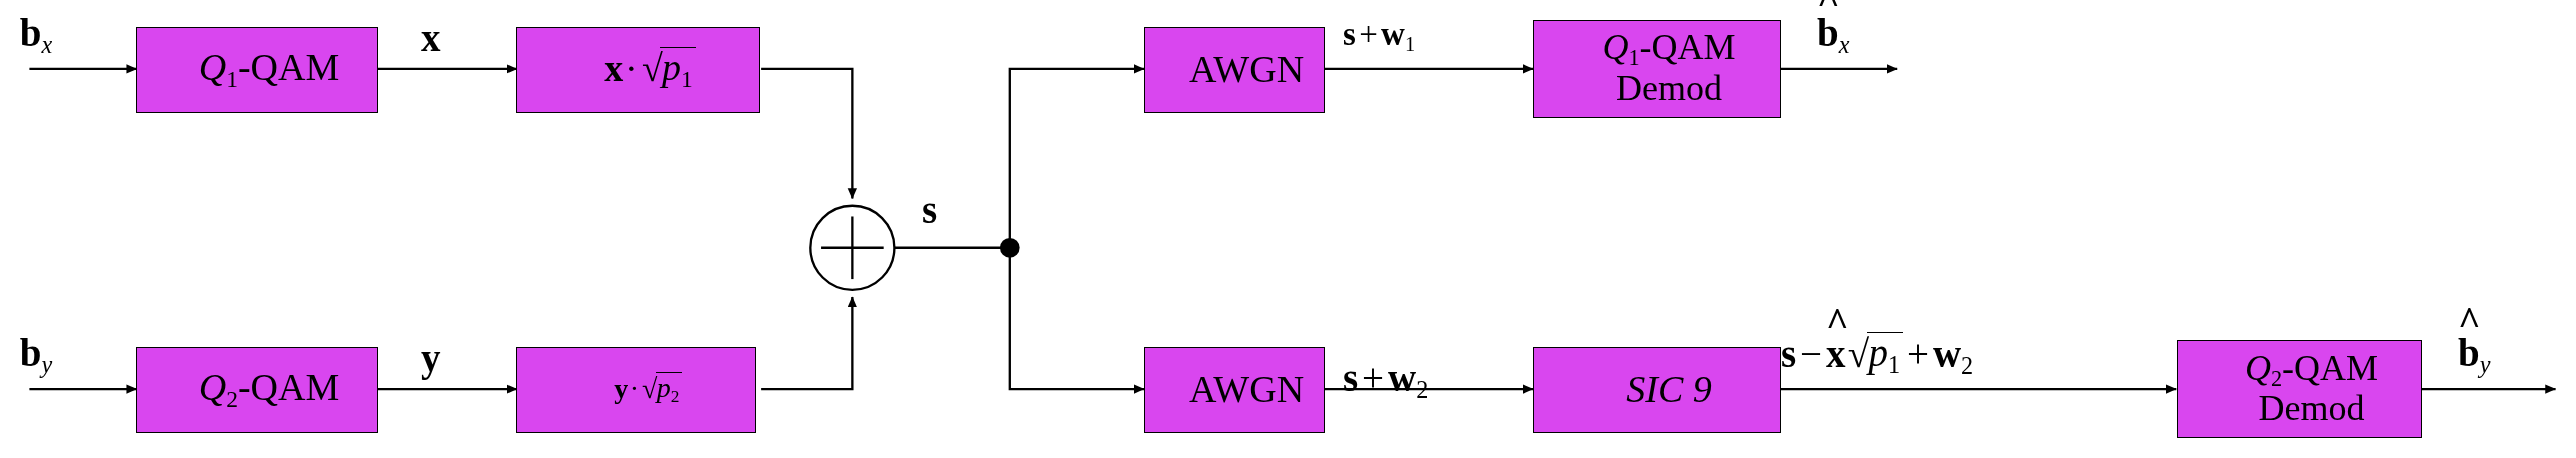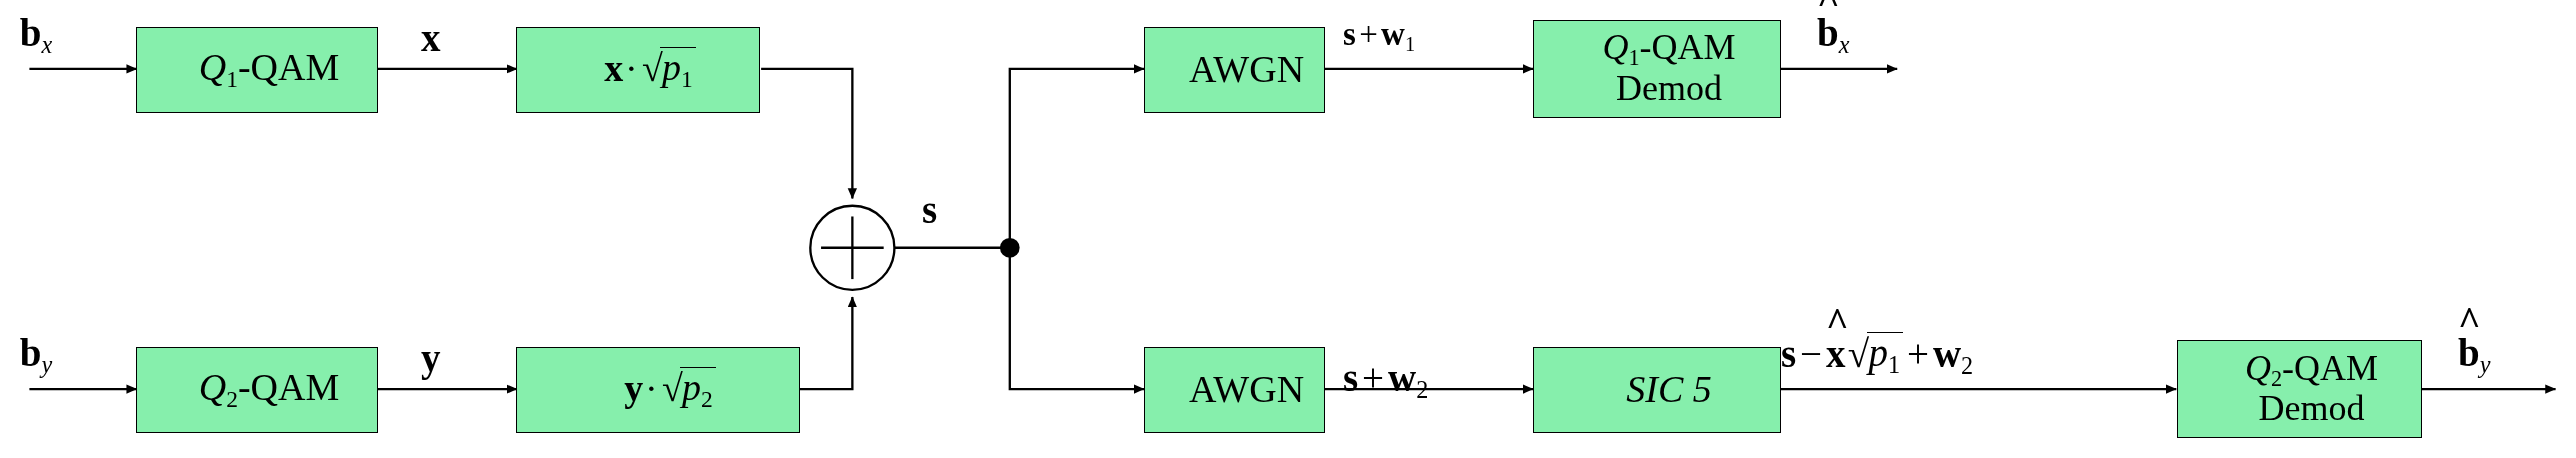--- a/index.html
+++ b/index.html
@@ -2,21 +2,21 @@
 <html style="font-size:14.3px"><head>
 <meta charset="utf-8">
 <title>NOMA Block Diagram</title>
 <style>
   html,body{margin:0;padding:0;background:#ffffff;}
   body{width:2576px;height:458px;overflow:hidden;
        font-family:"Liberation Serif","DejaVu Serif",serif;color:#000;}
   #stage{position:relative;width:2576px;height:458px;background:#fff;}
   svg#wires{position:absolute;left:0;top:0;width:2576px;height:458px;}
 
-  .box{position:absolute;box-sizing:border-box;border:1.8px solid #000;background:#86efac;
+  .box{position:absolute;box-sizing:border-box;border:1.8px solid #000;background:#d946ef;
        display:flex;flex-direction:column;align-items:center;justify-content:center;
        line-height:1.05;padding-left:24px;}
   .box .ln{display:block;white-space:nowrap;}
 
   .lbl{position:absolute;white-space:nowrap;line-height:1;}
 
   
   .bf{font-weight:bold;}
   .it{font-style:italic;}
   .sub{font-size:0.62em;vertical-align:-0.28em;font-style:italic;}
@@ -86,39 +86,39 @@
   </div>
 
   <div class="box" style="left:516px;top:27px;width:244px;height:86px;font-size:38px;">
     <span class="ln"><span class="bf">x</span><span class="opn">·</span><span class="rad"><span class="sign">√</span><span class="rand"><span class="it">p</span><span class="subn">1</span></span></span></span>
   </div>
 
   <div class="box" style="left:136px;top:347px;width:242px;height:86px;font-size:38px;">
     <span class="ln"><span class="it">Q</span><span class="subn">2</span><span>-QAM</span></span>
   </div>
 
-  <div class="box" style="left:516px;top:347px;width:284px;height:86px;font-size:38px;">
+  <div class="box" style="left:516px;top:347px;width:240px;height:86px;font-size:28px;">
     <span class="ln"><span class="bf">y</span><span class="opn">·</span><span class="rad"><span class="sign">√</span><span class="rand"><span class="it">p</span><span class="subn">2</span></span></span></span>
   </div>
 
   <div class="box" style="left:1144px;top:27px;width:181px;height:86px;font-size:38px;">
     <span class="ln">AWGN</span>
   </div>
 
   <div class="box" style="left:1144px;top:347px;width:181px;height:86px;font-size:38px;">
     <span class="ln">AWGN</span>
   </div>
 
   <div class="box" style="left:1533px;top:19.7px;width:248px;height:98px;font-size:36px;">
     <span class="ln"><span class="it">Q</span><span class="subn">1</span><span>-QAM</span></span>
     <span class="ln">Demod</span>
   </div>
 
   <div class="box" style="left:1533px;top:347px;width:248px;height:86px;font-size:38px;">
-    <span class="ln it">SIC 5</span>
+    <span class="ln it">SIC 9</span>
   </div>
 
   <div class="box" style="left:2177px;top:340px;width:245px;height:98px;font-size:36px;">
     <span class="ln"><span class="it">Q</span><span class="subn">2</span><span>-QAM</span></span>
     <span class="ln">Demod</span>
   </div>
 
   <div class="lbl" style="left:19.7px;top:12.5px;font-size:39px;">
     <span class="bf">b</span><span class="sub">x</span>
   </div>

